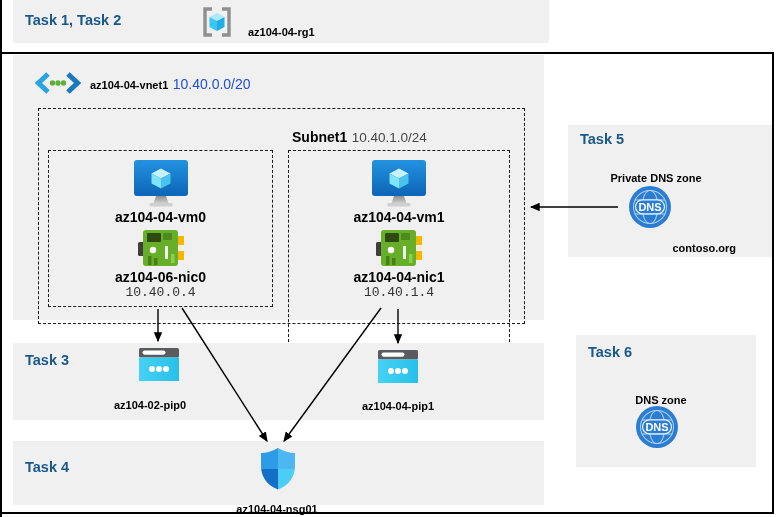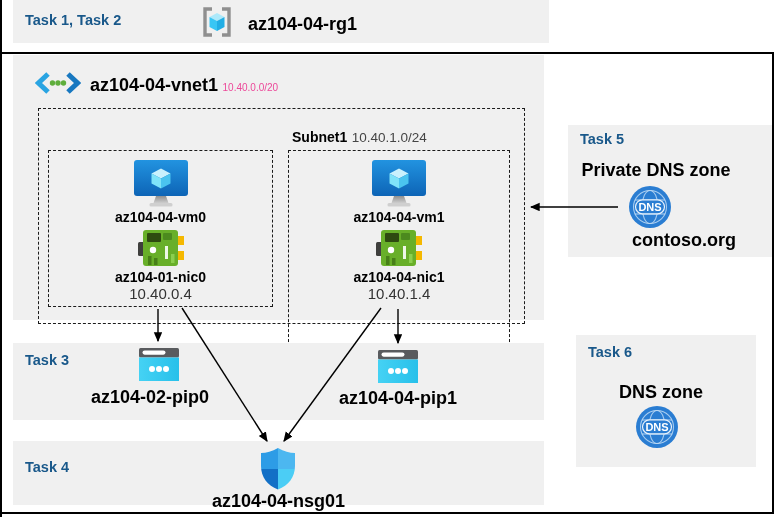--- a/index.html
+++ b/index.html
@@ -2,24 +2,24 @@
 <html><head>
 <meta charset="utf-8">
 <style>
   html,body{margin:0;padding:0;background:#fff;}
   .canvas{position:relative;width:776px;height:517px;background:#ffffff;
           font-family:"Liberation Sans",sans-serif;overflow:hidden;}
   .abs{position:absolute;}
   .panel{background:#f0f0f0;}
   .task-label{font-weight:700;font-size:14.5px;color:#19588a;white-space:nowrap;}
   .name-bold{font-weight:700;font-size:14px;color:#000;white-space:nowrap;}
-  .name-bold-lg{font-weight:700;font-size:18px;color:#000;white-space:nowrap;}
+  .name-bold-lg{font-weight:700;font-size:11px;color:#000;white-space:nowrap;margin-top:12px;}
   .cidr{font-weight:400;font-size:13.5px;color:#454545;}
-  .cidr-light{font-weight:400;font-size:10px;color:#ec4899;}
-  .ip-text{font-weight:400;font-size:15px;color:#333;}
+  .cidr-light{font-weight:400;font-size:14px;color:#1d4ed8;}
+  .ip-text{font-weight:400;font-size:13px;color:#333;font-family:Liberation Mono, monospace;}
   .dashed{border:1px dashed #1b1b1b;}
   .outer-frame{border:2px solid #000;}
   .left-edge{background:#000;}
   .center{text-align:center;}
   .subnet-content{display:flex;flex-direction:column;align-items:center;padding-top:9px;}
   .subnet-content .lbl{margin-top:2px;}
   .subnet-content .icon-gap{margin-top:4px;}
   svg{display:block;}
 </style>
 </head>
@@ -98,21 +98,21 @@
         <rect x="25" y="4" width="9" height="7" rx="1" fill="#4c8a1e"></rect>
         <circle cx="15" cy="21" r="3.2" fill="#ffffff"></circle>
         <rect x="27" y="17" width="3" height="13" fill="#eef7e6"></rect>
         <rect x="10" y="27" width="3.5" height="9" fill="#477f18"></rect>
         <rect x="16" y="29" width="3.5" height="7" fill="#477f18"></rect>
         <rect x="33" y="25" width="3.5" height="9" fill="#8ccf4e"></rect>
         <rect x="40" y="7" width="6" height="9" fill="#f5b800"></rect>
         <rect x="40" y="22" width="6" height="9" fill="#f5b800"></rect>
       </svg>
     </span>
-    <span class="name-bold lbl">az104-01-nic0</span>
+    <span class="name-bold lbl">az104-06-nic0</span>
     <span class="ip-text">10.40.0.4</span>
   </div>
 
   <div class="abs" style="left:292px;top:128px;">
     <span class="name-bold">Subnet1</span>
     <span class="cidr">10.40.1.0/24</span>
   </div>
   <div class="abs dashed subnet-content" style="left:288px;top:150px;width:222px;height:202px;box-sizing:border-box;">
     <span>
       <svg width="54" height="47" viewBox="0 0 54 47">

